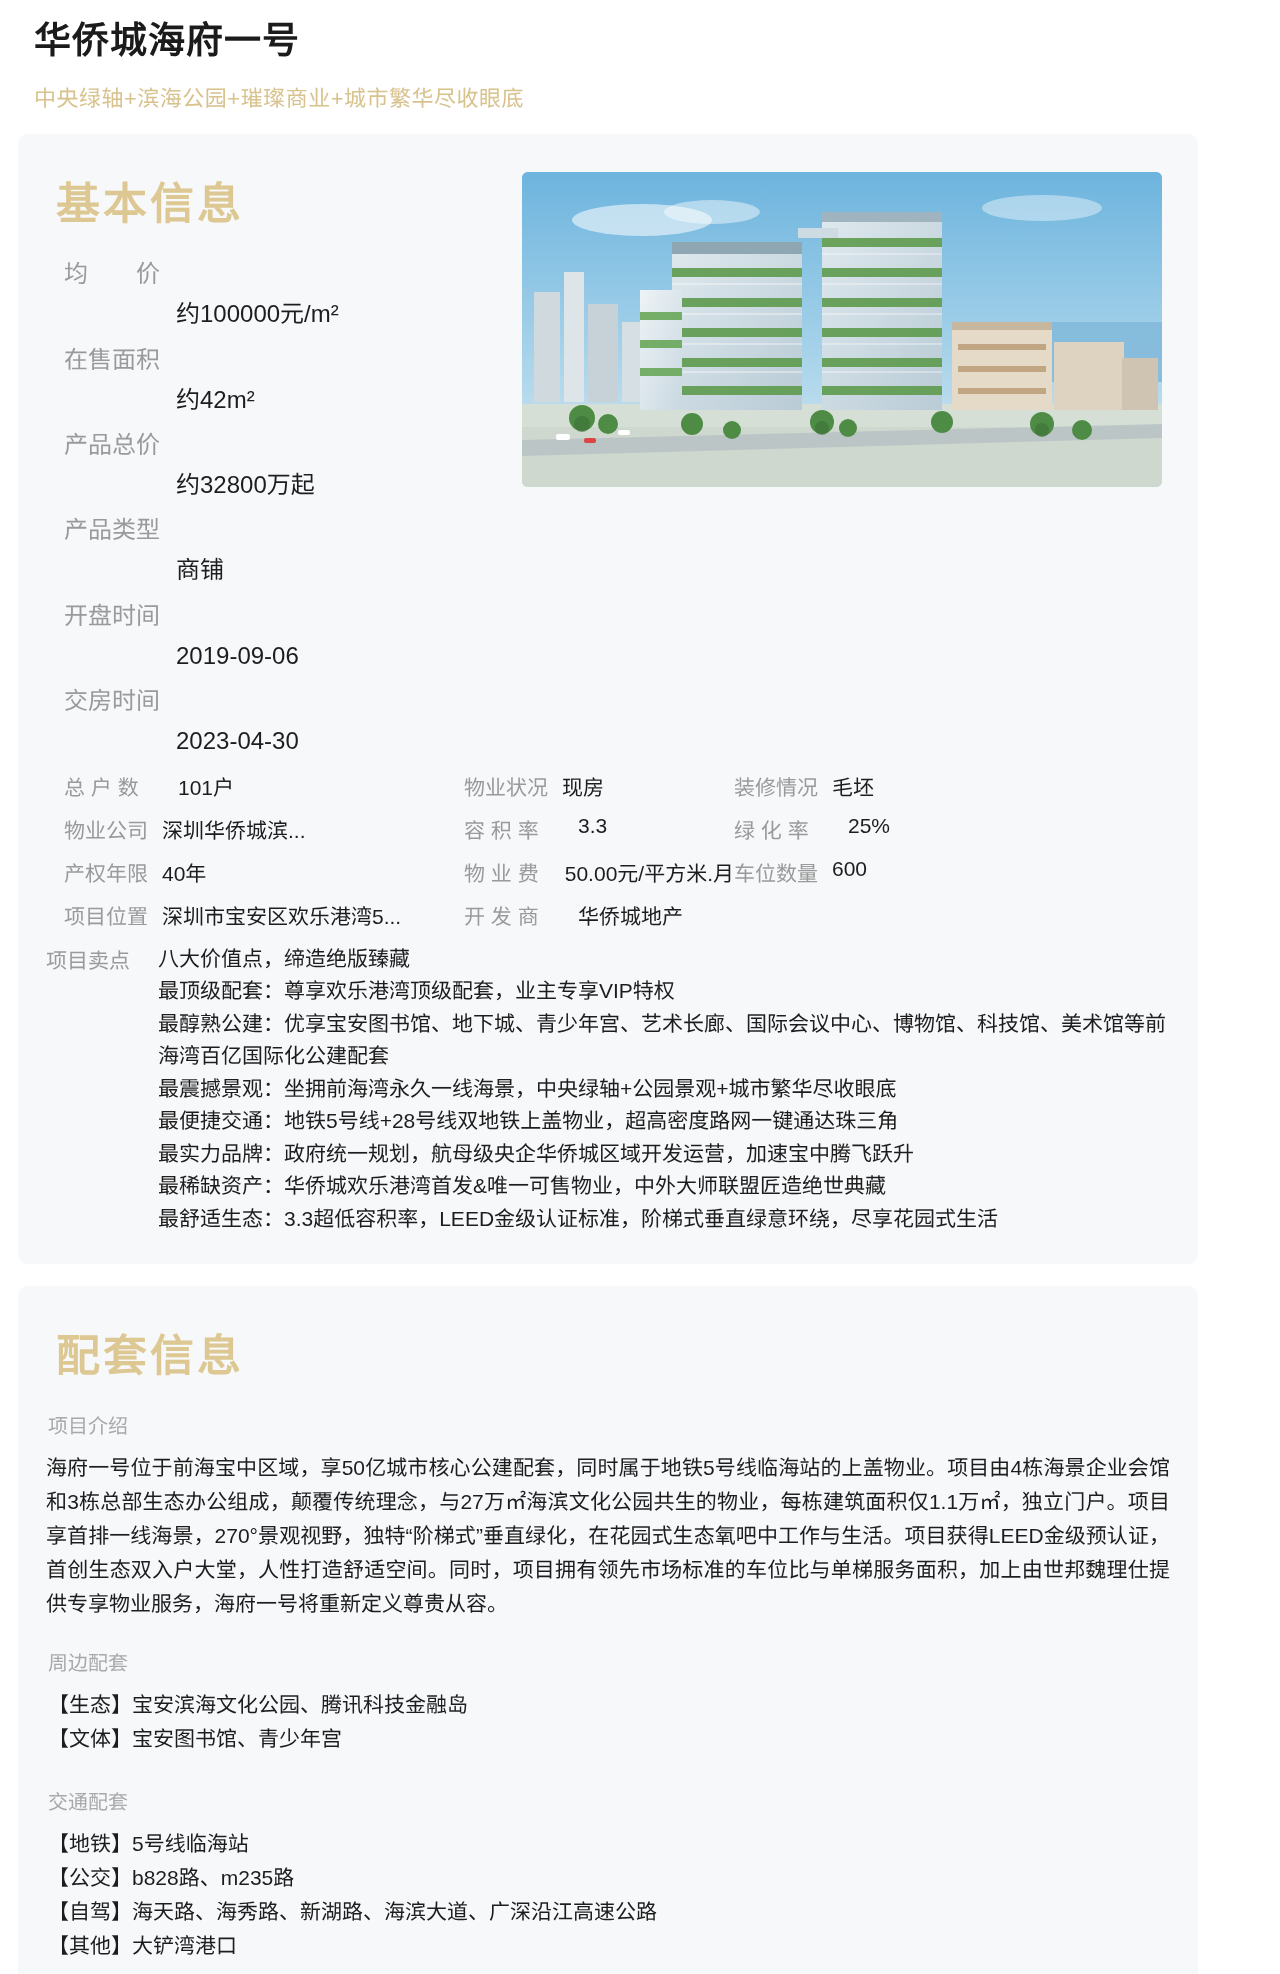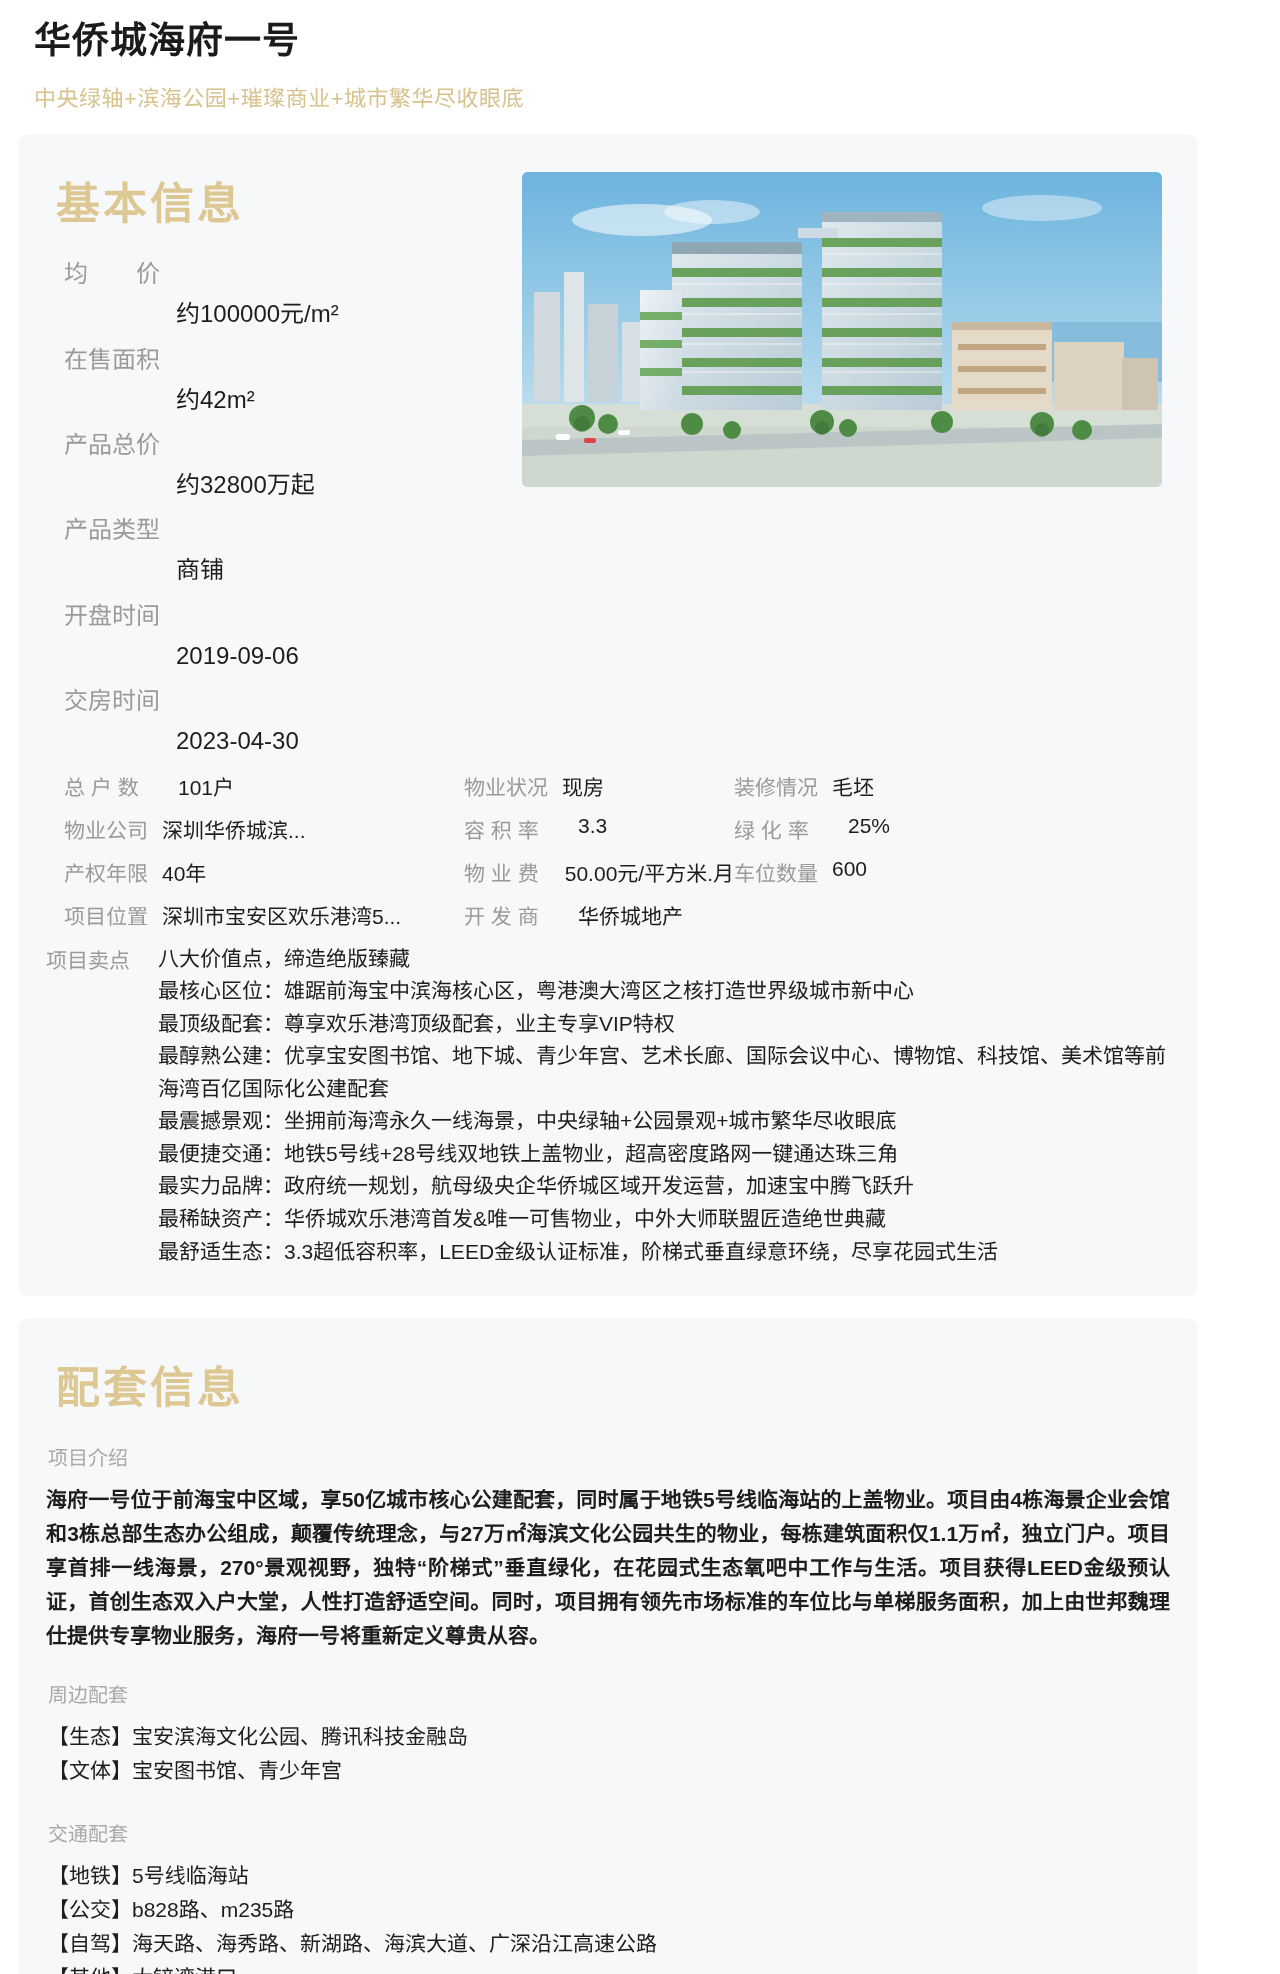--- a/index.html
+++ b/index.html
@@ -138,21 +138,20 @@
     color: #a9a9a9;
     font-size: 20px;
     margin: 8px 0 12px 2px;
   }
   .body-text {
     color: #1d1d1d;
     font-size: 21px;
     line-height: 1.62;
     text-align: justify;
     margin: 0 0 26px 0;
-    font-weight: bold;
   }
   .list-line {
     color: #1d1d1d;
     font-size: 21px;
     line-height: 1.62;
     margin-left: 2px;
   }
   .gap { height: 22px; }
   .clear { clear: both; }
 </style>
@@ -380,21 +379,20 @@
             <span class="val2">华侨城地产</span>
           </div>
           <div class="col c3"></div>
         </div>
       </div>
 
       <div class="points-row">
         <div class="lbl">项目卖点</div>
         <div class="points">
           <div class="pt-line pt-head">八大价值点，缔造绝版臻藏</div>
-          <div class="pt-line">最核心区位：雄踞前海宝中滨海核心区，粤港澳大湾区之核打造世界级城市新中心</div>
           <div class="pt-line">最顶级配套：尊享欢乐港湾顶级配套，业主专享VIP特权</div>
           <div class="pt-line">最醇熟公建：优享宝安图书馆、地下城、青少年宫、艺术长廊、国际会议中心、博物馆、科技馆、美术馆等前海湾百亿国际化公建配套</div>
           <div class="pt-line">最震撼景观：坐拥前海湾永久一线海景，中央绿轴+公园景观+城市繁华尽收眼底</div>
           <div class="pt-line">最便捷交通：地铁5号线+28号线双地铁上盖物业，超高密度路网一键通达珠三角</div>
           <div class="pt-line">最实力品牌：政府统一规划，航母级央企华侨城区域开发运营，加速宝中腾飞跃升</div>
           <div class="pt-line">最稀缺资产：华侨城欢乐港湾首发&amp;唯一可售物业，中外大师联盟匠造绝世典藏</div>
           <div class="pt-line">最舒适生态：3.3超低容积率，LEED金级认证标准，阶梯式垂直绿意环绕，尽享花园式生活</div>
         </div>
       </div>
 

